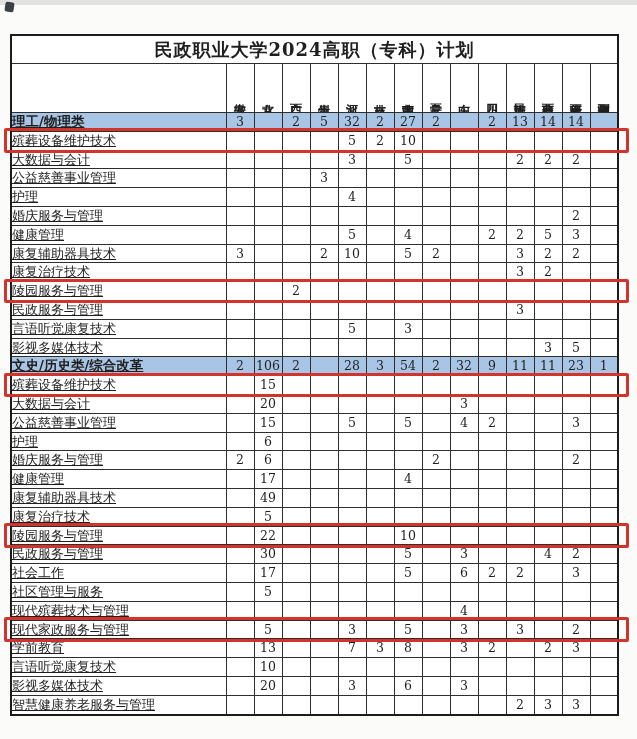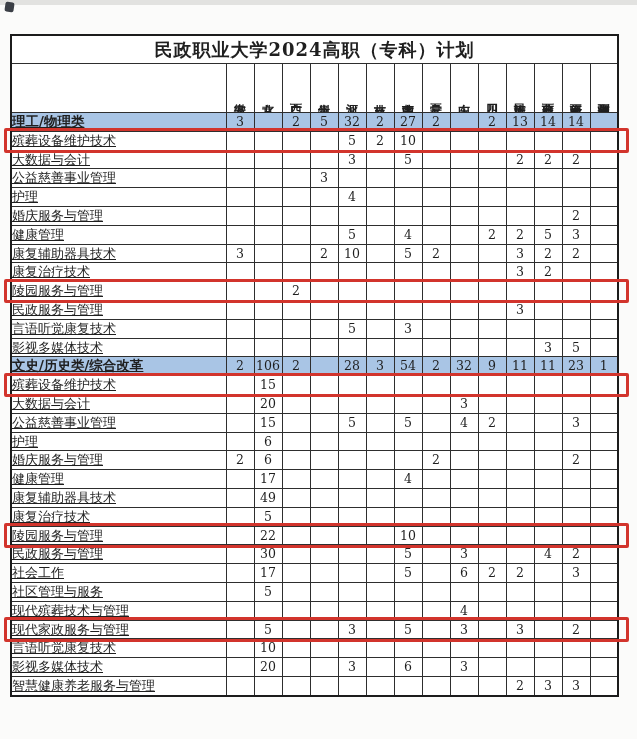--- a/index.html
+++ b/index.html
@@ -599,20 +599,37 @@
           <td class="value-cell">5</td>
           <td class="value-cell"></td>
           <td class="value-cell">3</td>
           <td class="value-cell"></td>
           <td class="value-cell">3</td>
           <td class="value-cell"></td>
           <td class="value-cell">2</td>
           <td class="value-cell"></td>
         </tr>
         <tr class="data-row">
+          <td class="label-cell">学前教育</td>
+          <td class="value-cell"></td>
+          <td class="value-cell">13</td>
+          <td class="value-cell"></td>
+          <td class="value-cell"></td>
+          <td class="value-cell">7</td>
+          <td class="value-cell">3</td>
+          <td class="value-cell">8</td>
+          <td class="value-cell"></td>
+          <td class="value-cell">3</td>
+          <td class="value-cell">2</td>
+          <td class="value-cell"></td>
+          <td class="value-cell">2</td>
+          <td class="value-cell">3</td>
+          <td class="value-cell"></td>
+        </tr>
+        <tr class="data-row">
           <td class="label-cell">言语听觉康复技术</td>
           <td class="value-cell"></td>
           <td class="value-cell">10</td>
           <td class="value-cell"></td>
           <td class="value-cell"></td>
           <td class="value-cell"></td>
           <td class="value-cell"></td>
           <td class="value-cell"></td>
           <td class="value-cell"></td>
           <td class="value-cell"></td>

